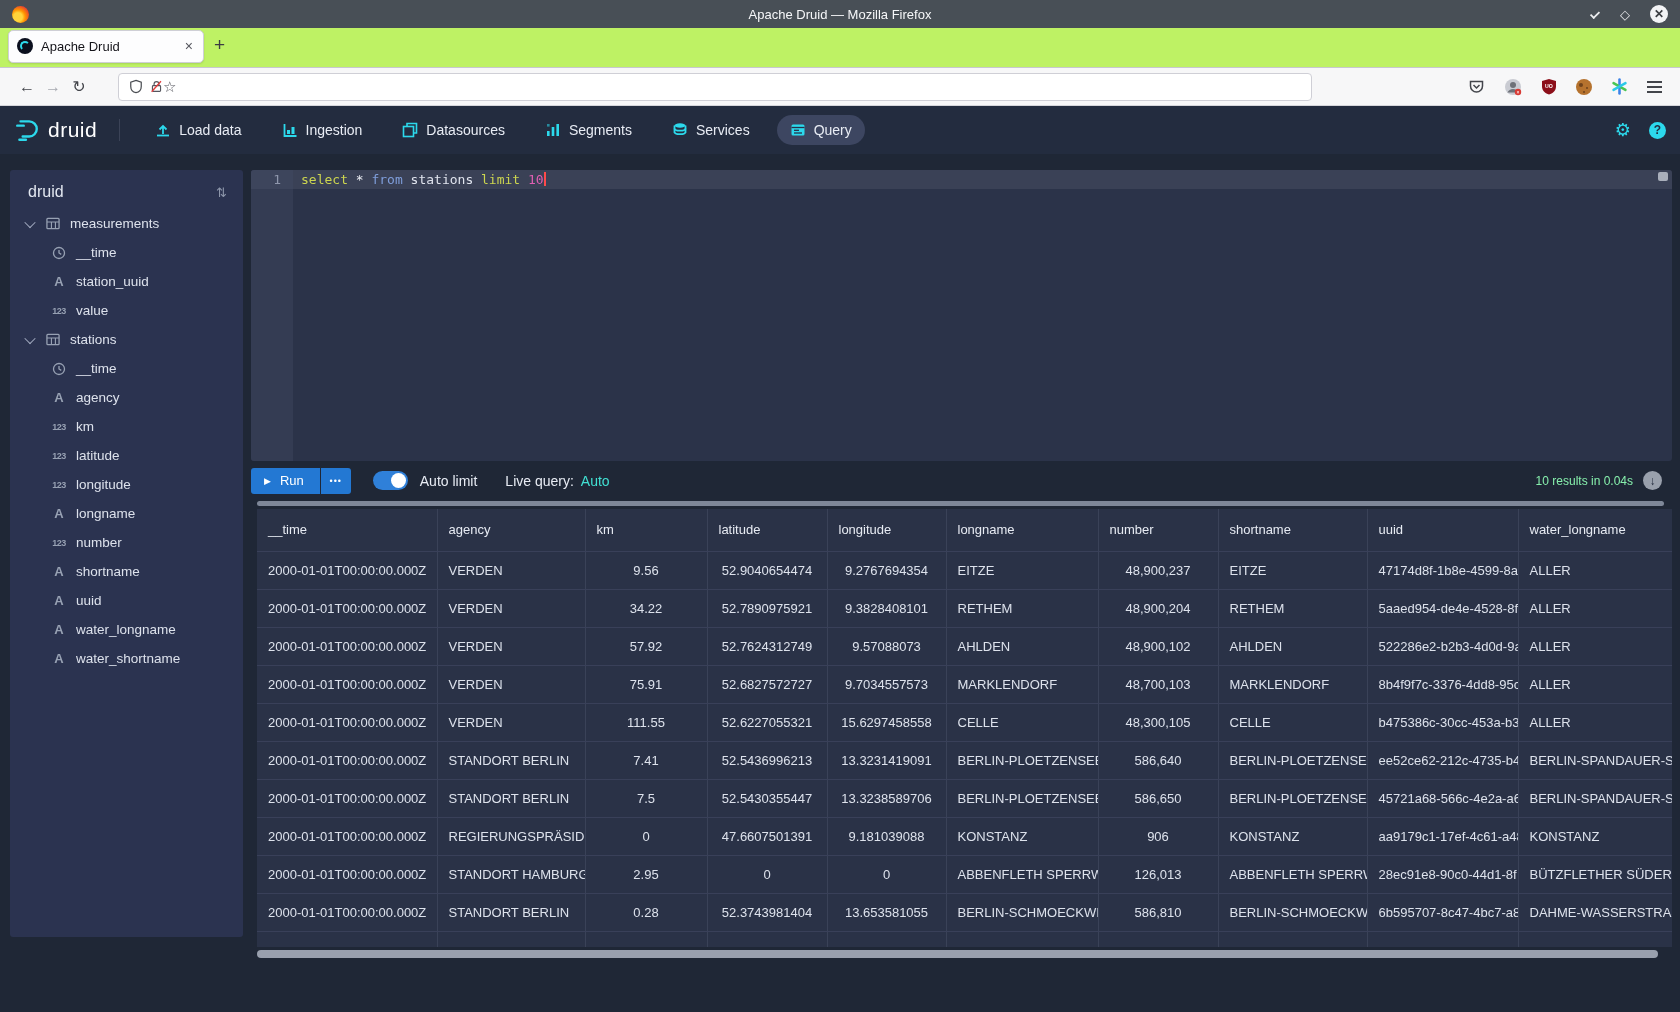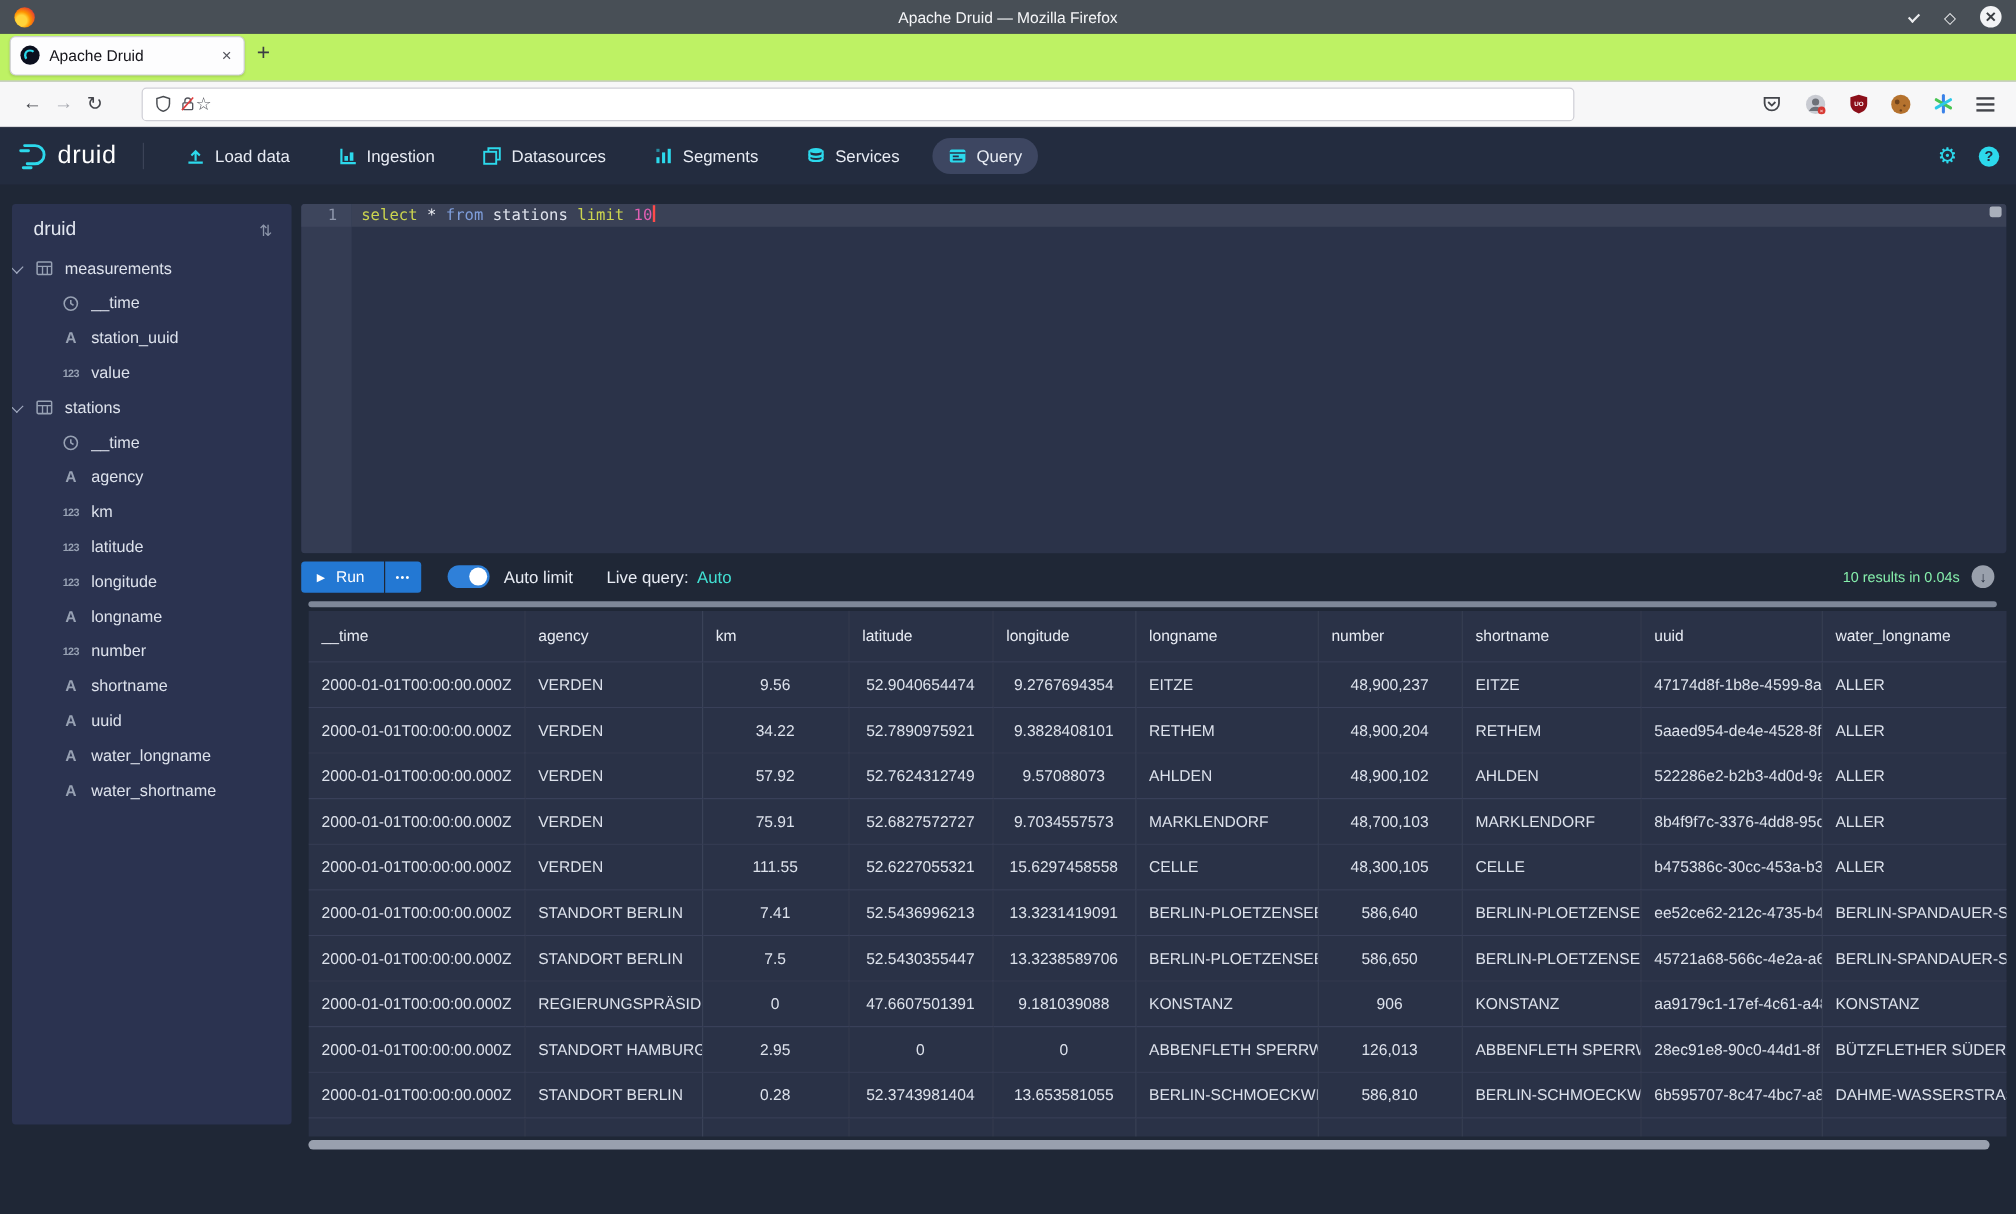--- a/index.html
+++ b/index.html
@@ -55,21 +55,21 @@
           display:flex; align-items:center; justify-content:center; }
 
   
   .content { position:absolute; top:154px; left:0; right:0; bottom:0; background:#1f2736; }
 
   .sidebar { position:absolute; left:10px; top:16px; width:233px; height:767px; background:#2b3350; border-radius:3px; overflow:hidden; }
   .schema-title { display:flex; align-items:center; justify-content:space-between; padding:13px 16px 8px 18px;
                   color:#e2e7f0; font-size:16px; }
   .sort-icon { color:#8d96aa; font-size:13px; }
   .tree-row { height:29px; display:flex; align-items:center; color:#dde2ec; font-size:13.5px; }
-  .tree-row.t-table { padding-left:0; }
+  .tree-row.t-table { padding-left:16px; }
   .tree-row.t-col { padding-left:40px; }
   .chev { width:8px; height:8px; border-right:1.6px solid #a2abc0; border-bottom:1.6px solid #a2abc0;
           transform:rotate(45deg) translate(-1px,-1px); margin-right:10px; }
   .ticon { width:18px; display:flex; justify-content:center; margin-right:8px; flex:0 0 auto; }
   .ticon-a { font-weight:700; font-size:13px; color:#97a1b3; }
   .ticon-123 { font-weight:700; font-size:9px; color:#97a1b3; letter-spacing:-.5px; }
 
   .main { position:absolute; left:251px; top:16px; width:1421px; }
 
   

